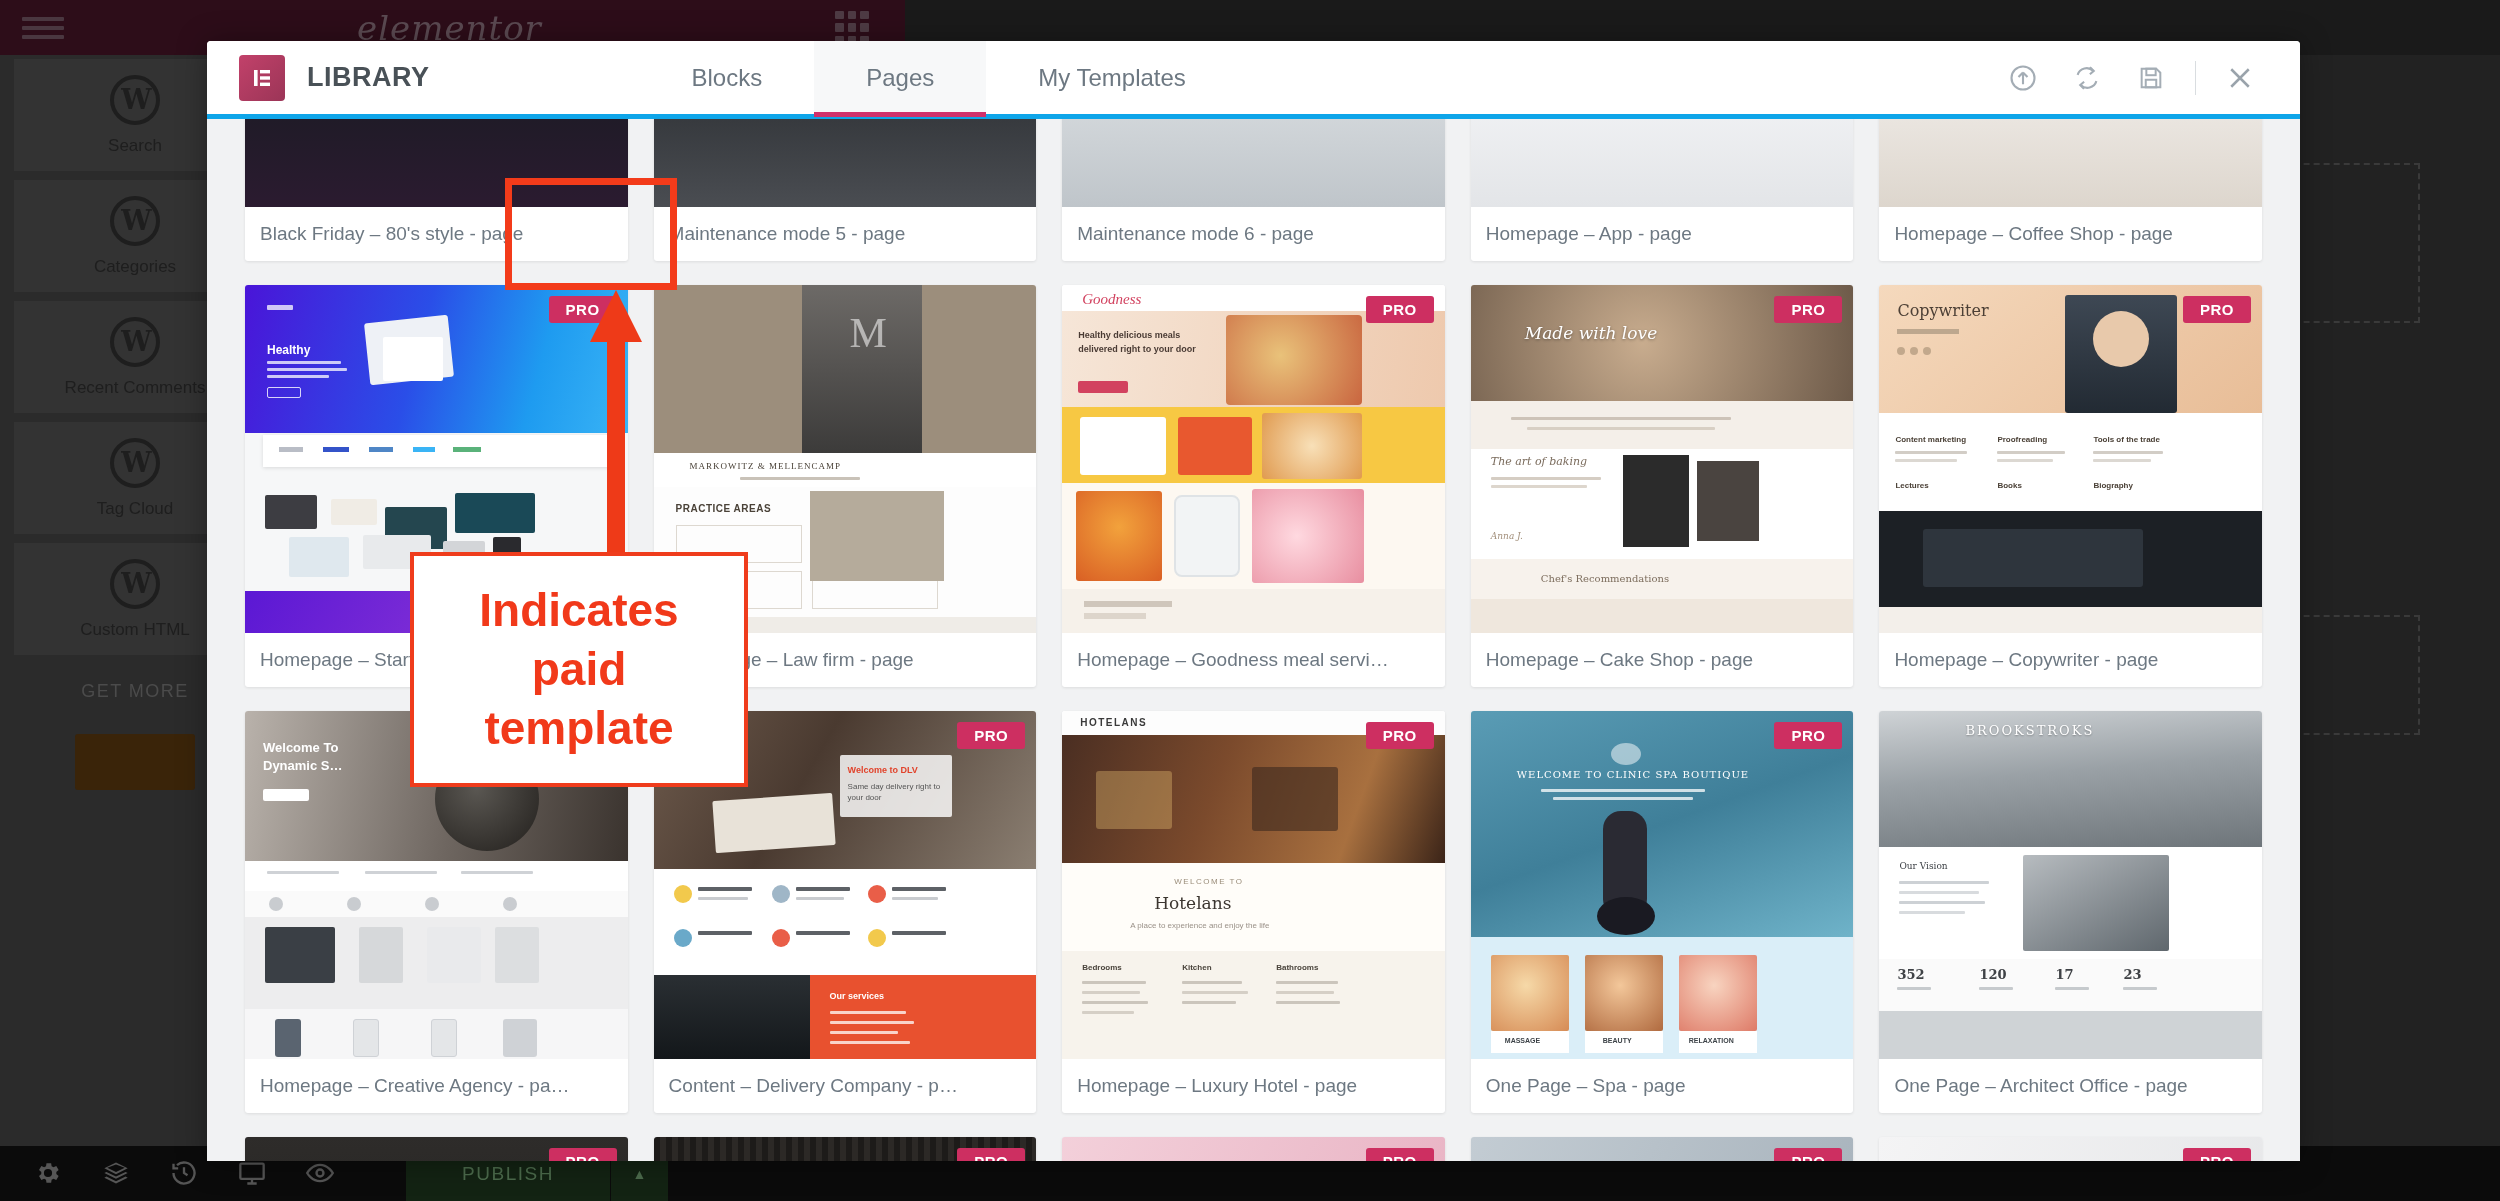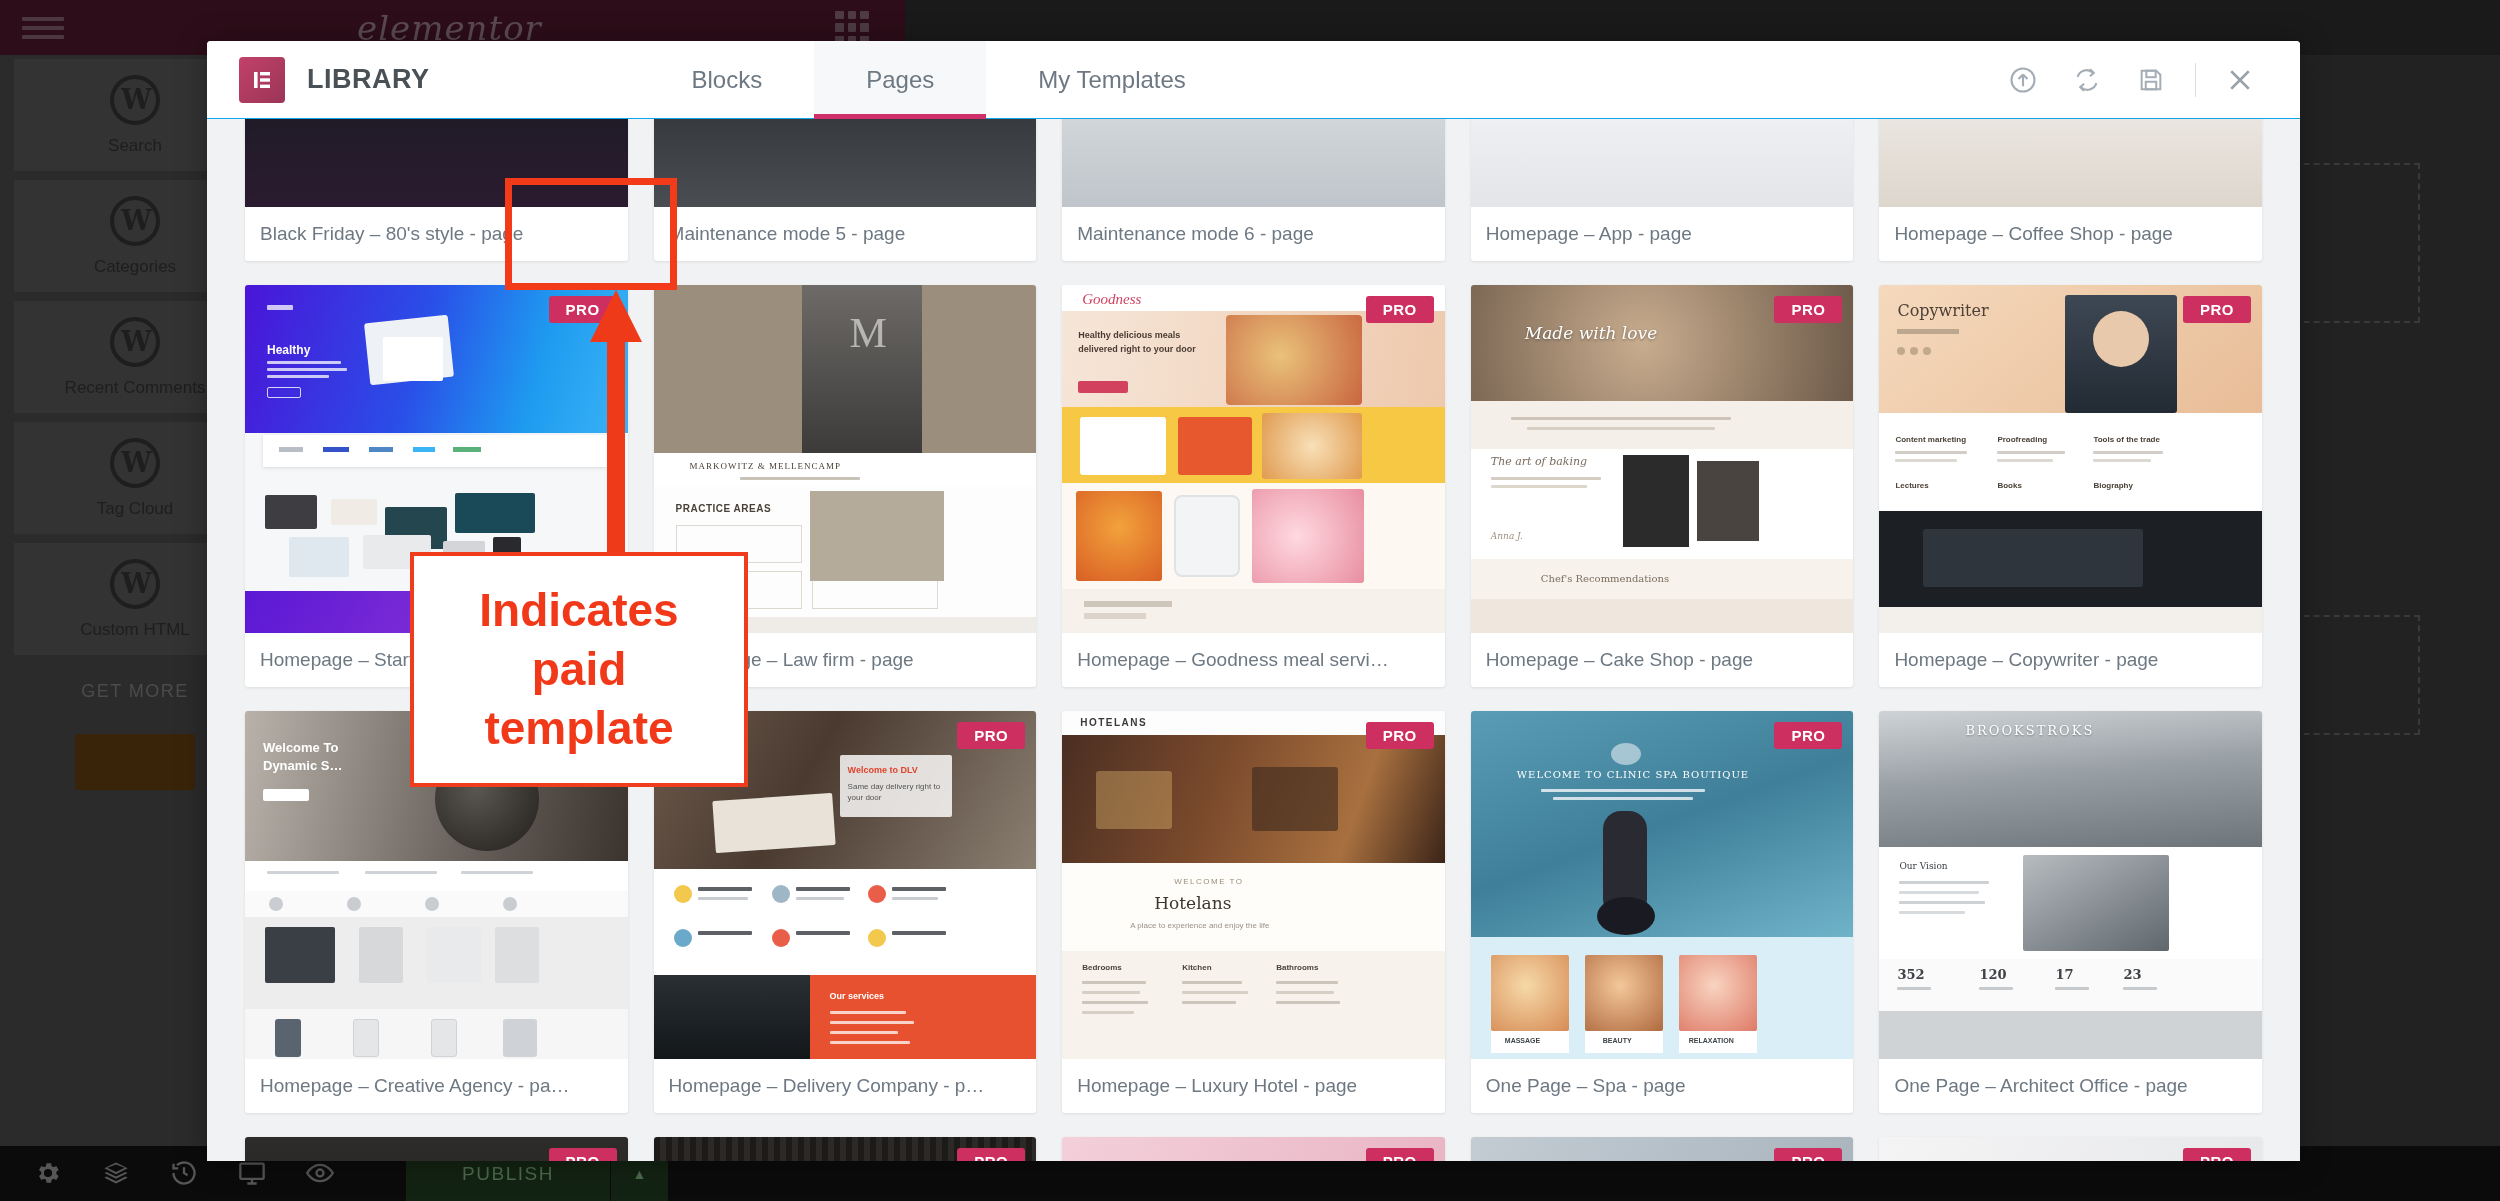--- a/index.html
+++ b/index.html
@@ -78,21 +78,21 @@
     display: flex; align-items: center; justify-content: center; color: #4c6b4c; font-size: 14px; }
 
   
   .modal {
     position: absolute; left: 207px; top: 41px; width: 2093px; height: 1120px;
     background: #f1f2f3; border-radius: 4px 4px 0 0; overflow: hidden;
     box-shadow: 0 2px 30px rgba(0,0,0,.35);
   }
   .modal-header {
     height: 78px; background: #ffffff; display: flex; align-items: center;
-    border-bottom: 1px solid #0ea5e9; position: relative; z-index: 5;
+    border-bottom: 5px solid #0ea5e9; position: relative; z-index: 5;
   }
   .lib-logo {
     width: 46px; height: 46px; margin-left: 32px; border-radius: 4px;
     background: linear-gradient(135deg, #c2416a 0%, #9b3557 100%);
     display: flex; align-items: center; justify-content: center;
   }
   .lib-logo svg { display: block; }
   .lib-title {
     margin-left: 22px; font-size: 27px; font-weight: bold; color: #495157;
     letter-spacing: .5px;
@@ -525,21 +525,21 @@
               <div class="strip" style="top:264px;bottom:0;background:#e8512f;"></div>
               <div class="sq" style="left:0;top:264px;width:156px;bottom:0;background:linear-gradient(#2a2f33,#13171a);"></div>
               <div class="sq" style="left:176px;top:280px;color:#fff;font-size:9px;font-weight:bold;">Our services</div>
               <div class="txtline" style="left:176px;top:300px;width:76px;"></div>
               <div class="txtline" style="left:176px;top:310px;width:84px;"></div>
               <div class="txtline" style="left:176px;top:320px;width:68px;"></div>
               <div class="txtline" style="left:176px;top:330px;width:80px;"></div>
             </div>
             <div class="pro-badge">PRO</div>
           </div>
-          <div class="card-label">Homepage – Delivery Company - p…</div>
+          <div class="card-label">Content – Delivery Company - p…</div>
         </div>
 
         <div class="card">
           <div class="thumb">
             <div class="thumb-inner" style="background:#fff;">
               <div class="hero" style="height:24px;background:#fdfdfd;"></div>
               <div class="sq" style="left:18px;top:6px;font-size:10px;font-weight:bold;letter-spacing:1.5px;color:#3a3a3a;">HOTELANS</div>
               <div class="sq" style="left:0;top:24px;right:0;height:128px;background:linear-gradient(110deg,#4a2e22 0%,#7b4a2c 40%,#a8703f 75%,#3b2418 100%);"></div>
               <div class="sq" style="left:34px;top:60px;width:76px;height:58px;background:rgba(240,200,120,.35);border-radius:3px;"></div>
               <div class="sq" style="left:190px;top:56px;width:86px;height:64px;background:rgba(60,40,30,.6);border-radius:3px;"></div>

